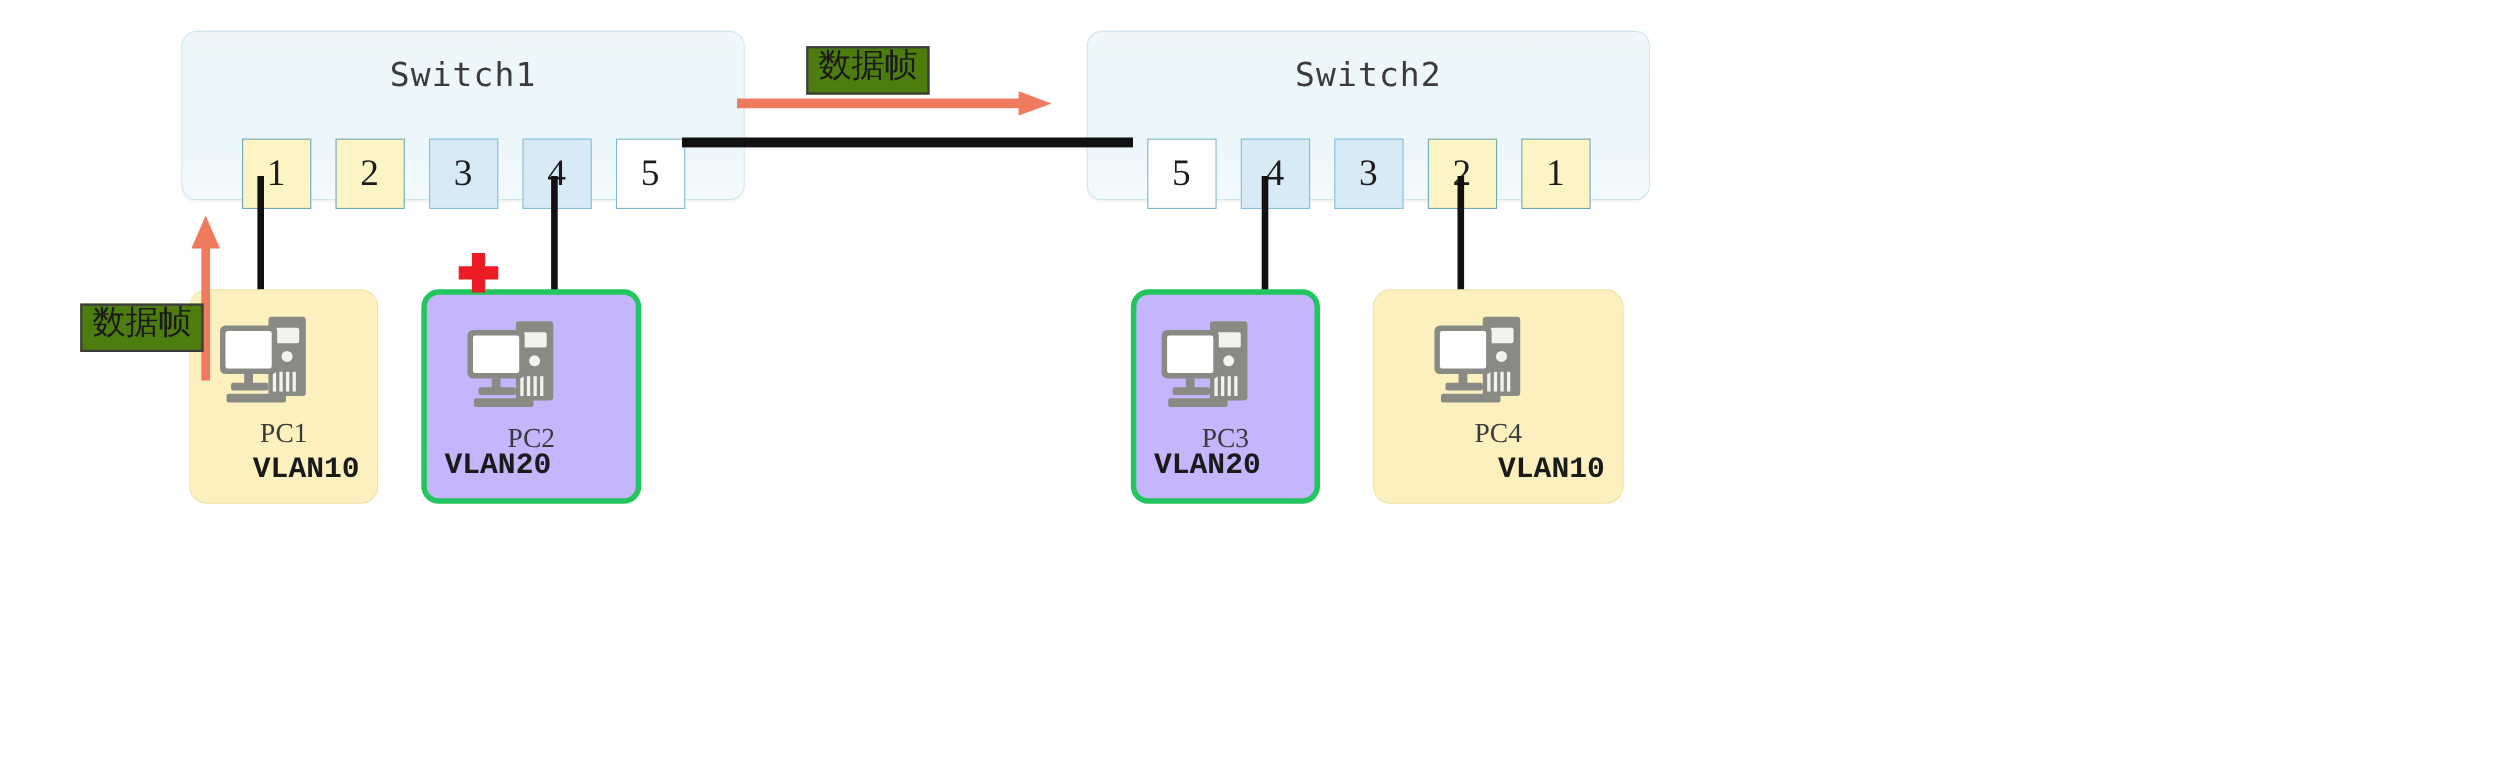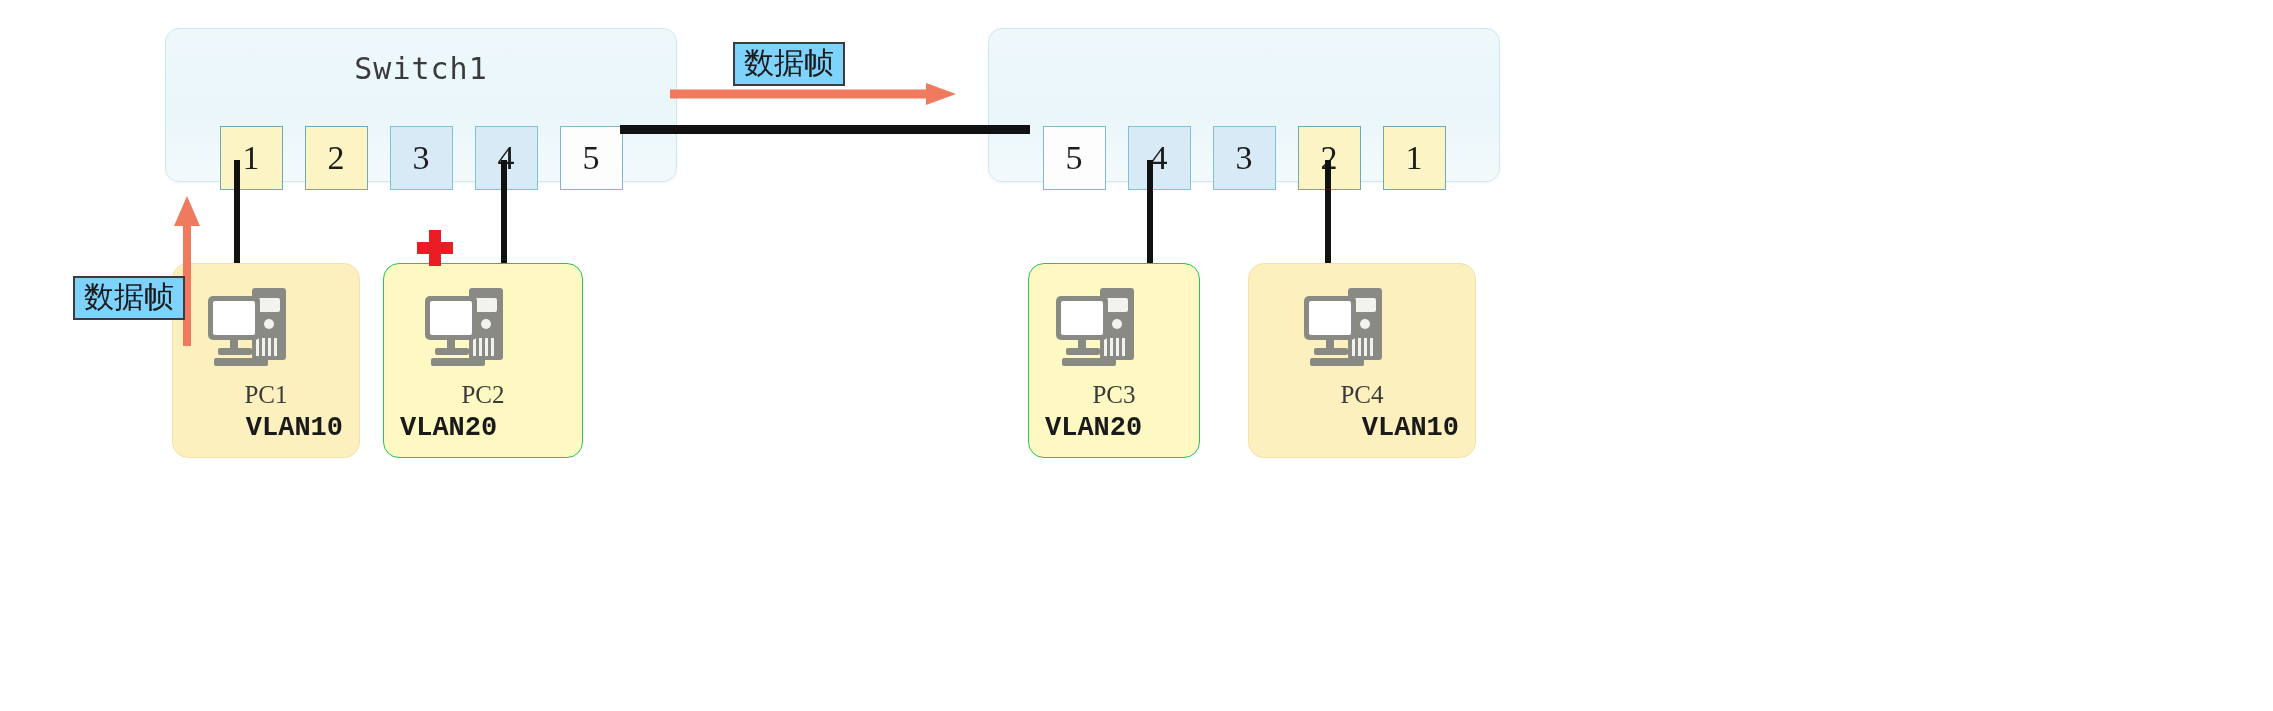--- a/index.html
+++ b/index.html
@@ -41,21 +41,21 @@
   .port.vlan20{background:#d9eaf7;border-color:#7fc2e0;}
   .port.trunk{background:#fdfdfd;border-color:#7fb8d0;}
 
   
   .pcbox{
     position:absolute;
     border-radius:16px;
     box-sizing:border-box;
   }
   .pcbox.vlan10{background:#fcf0bf;border:1px solid #f0e3a8;}
-  .pcbox.vlan20{background:#fef9c3;border:1px solid #22c55e;}
+  .pcbox.vlan20{background:#c4b5fd;border:5px solid #22c55e;}
   .pc-name{
     position:absolute;left:0;right:0;top:117px;
     text-align:center;font-size:25px;color:#3a3a3a;
     font-family:"Liberation Serif",serif;
   }
   .pc-vlan{
     position:absolute;right:16px;bottom:14px;
     font-size:27px;font-weight:bold;color:#1a1a1a;
     font-family:Liberation Mono, monospace;
   }
@@ -67,24 +67,24 @@
   .cable{position:absolute;background:#111111;}
   .vcable{width:6px;}
   .hcable{height:9px;}
 
   
   .arrow-svg{position:absolute;}
 
   
   .callout{
     position:absolute;
-    background:#7dd3fc;
+    background:#4d7c0f;
     border:2px solid #3c3c3c;
     padding:3px 9px 5px 9px;
-    font-family:Liberation Sans, sans-serif;
+    font-family:Liberation Mono, monospace;
     font-size:30px;color:#1a1a1a;
     line-height:1.05;
     white-space:nowrap;
   }
 
   
   .cross{position:absolute;}
 </style>
 </head>
 <body>
@@ -96,20 +96,21 @@
     <div class="ports">
       <div class="port vlan10">1</div>
       <div class="port vlan10">2</div>
       <div class="port vlan20">3</div>
       <div class="port vlan20">4</div>
       <div class="port trunk">5</div>
     </div>
   </div>
 
   <div class="switch" style="left:988px;top:28px;width:510px;height:152px;">
+    <div class="switch-title">Switch2</div>
     <div class="ports">
       <div class="port trunk">5</div>
       <div class="port vlan20">4</div>
       <div class="port vlan20">3</div>
       <div class="port vlan10">2</div>
       <div class="port vlan10">1</div>
     </div>
   </div>
 
   <div class="cable hcable" style="left:620px;top:125px;width:410px;"></div>
@@ -124,21 +125,21 @@
   </div>
 
   <div class="cable vcable" style="left:234px;top:160px;height:135px;"></div>
 
   <div class="cable vcable" style="left:501px;top:160px;height:135px;"></div>
 
   <div class="cable vcable" style="left:1147px;top:160px;height:135px;"></div>
 
   <div class="cable vcable" style="left:1325px;top:160px;height:135px;"></div>
 
-  <div class="pcbox vlan10" style="left:172px;top:263px;width:188px;height:195px;">
+  <div class="pcbox vlan10" style="left:172px;top:263px;width:172px;height:195px;">
     <svg class="pcicon" width="120" height="96" viewBox="0 0 120 96">
       <rect x="46" y="6" width="34" height="72" rx="3" fill="#8a8a84"></rect>
       <rect x="52" y="16" width="22" height="14" rx="2" fill="#f2f2ee"></rect>
       <circle cx="63" cy="42" r="5" fill="#f2f2ee"></circle>
       <g fill="#f2f2ee">
         <rect x="50" y="56" width="3" height="18"></rect>
         <rect x="56" y="56" width="3" height="18"></rect>
         <rect x="62" y="56" width="3" height="18"></rect>
         <rect x="68" y="56" width="3" height="18"></rect>
       </g>

